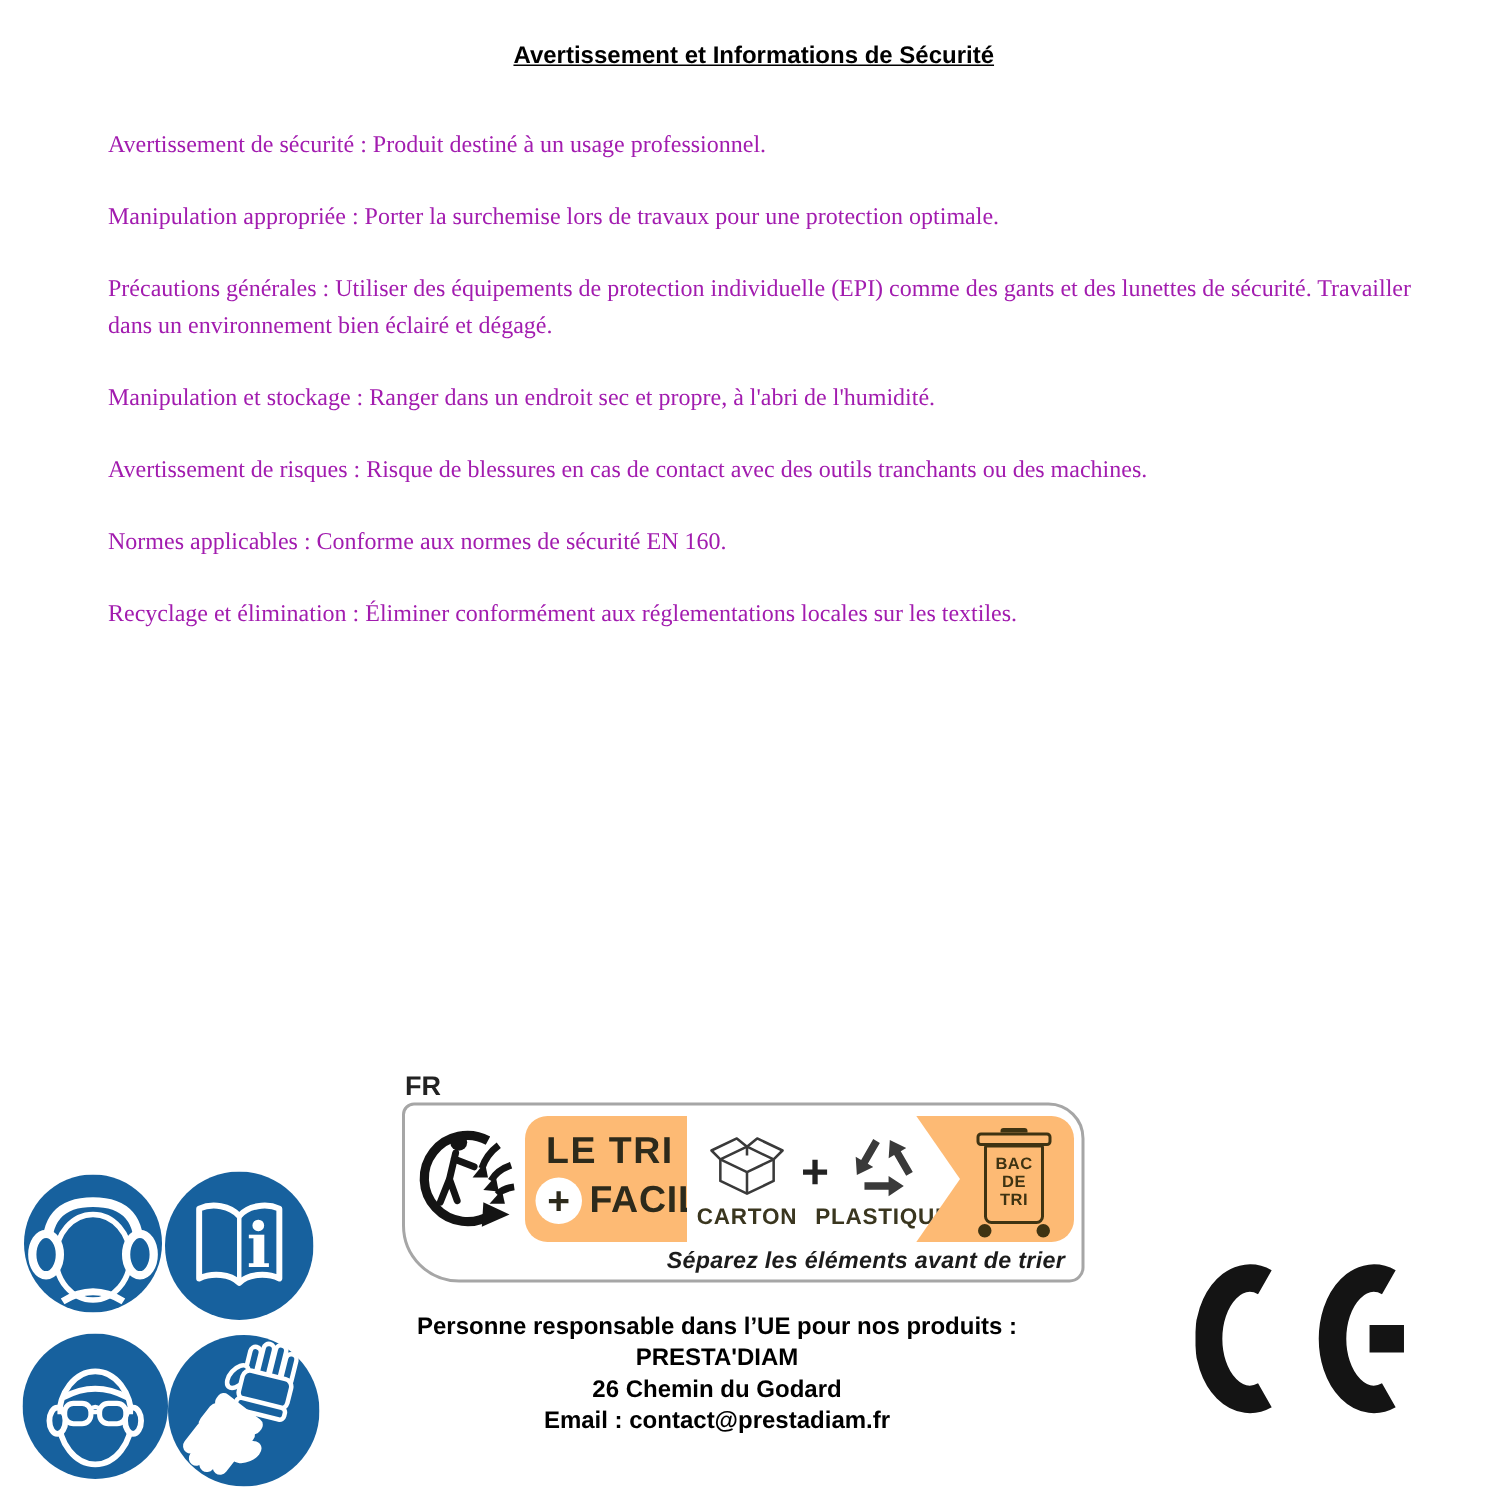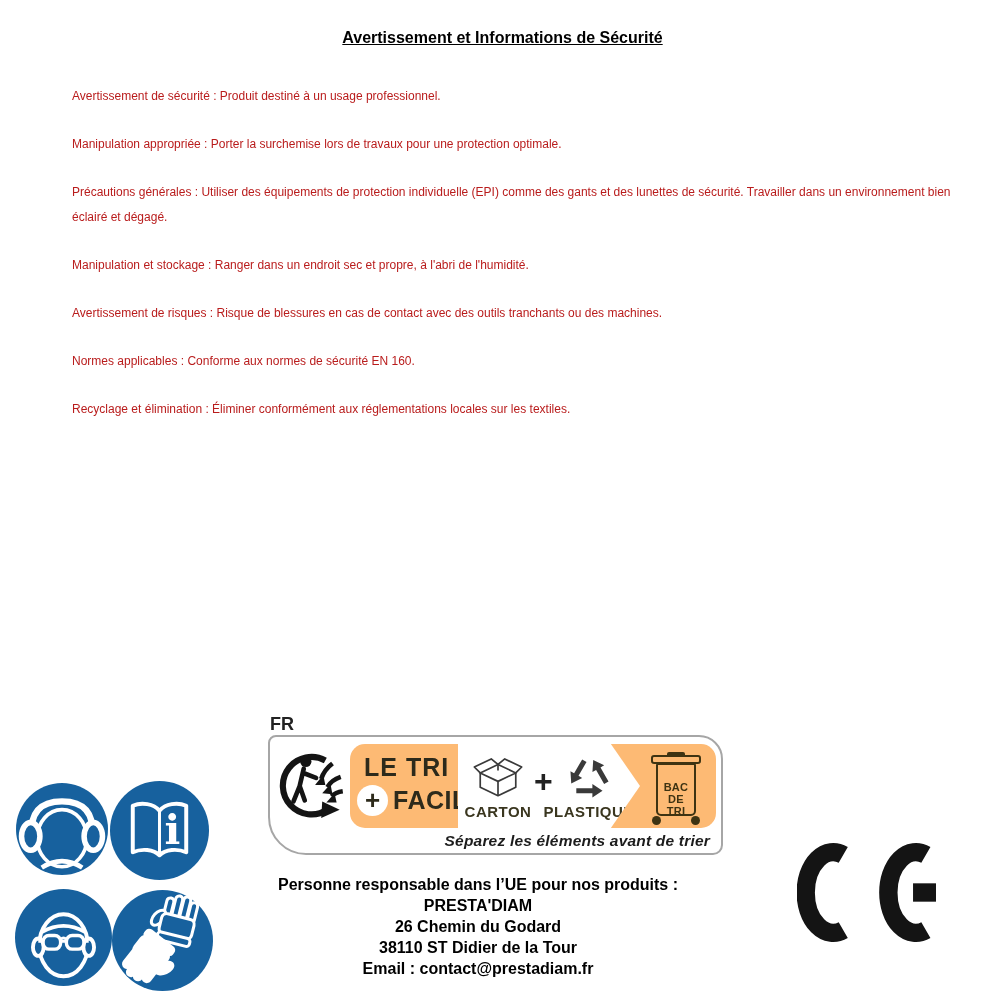--- a/index.html
+++ b/index.html
@@ -10,21 +10,21 @@
   }
   .page { position:absolute; inset:0; background:#fff; }
 
   
   .title {
     position:absolute; top:29px; left:0; width:100%;
     text-align:center; font-size:16px; font-weight:bold; color:#000;text-decoration:underline;
   }
   .body-text {
     position:absolute; top:84px; left:72px; width:900px;
-    font-size:12px; line-height:25px; color:#b91c1c;
+    font-size:16px; line-height:25px; color:#a21caf;font-family:Liberation Serif, serif;
   }
   .body-text p { margin:0 0 23px 0; }
 
   
   .fr-label { position:absolute; left:270px; top:714px; font-size:18px; font-weight:bold; color:#222; }
   .triman-box {
     position:absolute; left:268px; top:735px; width:455px; height:120px;
     background:#fff; border:2px solid #a6a6a6;
     border-radius:8px 24px 10px 38px;
   }
@@ -49,21 +49,21 @@
   }
   .mat { display:flex; flex-direction:column; align-items:center; width:60px; }
   .mat-label { font-size:15px; font-weight:bold; letter-spacing:0.5px; color:#3A361F; margin-top:3px; white-space:nowrap; }
   .mat-plus { font-size:32px; font-weight:bold; color:#222; padding-bottom:14px; }
   .bin { position:absolute; right:12px; top:8px; width:56px; height:70px; }
   .bin-lid { margin:0 auto; width:50px; height:9px; border:2.5px solid #3E3312; border-radius:3px; }
   .bin-handle { margin:0 auto; width:18px; height:3px; background:#3E3312; border-radius:2px 2px 0 0; }
   .bin-body {
     margin:-1px auto 0; width:40px; height:53px; border:2.5px solid #3E3312;
     border-radius:2px 2px 5px 5px; color:#3E3312; font-weight:bold; font-size:11px;
-    line-height:12px; text-align:center; padding-top:16px; letter-spacing:0.3px;
+    line-height:12px; text-align:center; padding-top:5px; letter-spacing:0.3px;
   }
   .bin-wheel { position:absolute; bottom:-3px; width:9px; height:9px; background:#3E3312; border-radius:50%; }
   .bin-wheel.left { left:4px; } .bin-wheel.right { right:4px; }
   .tri-footer {
     position:absolute; right:11px; top:95px; font-style:italic; font-weight:600;
     font-size:15.5px; color:#1c1c1c; letter-spacing:0.2px;
   }
 
   
   .m-icon { position:absolute; }
@@ -215,21 +215,20 @@
       <ellipse cx="-19" cy="-2" rx="5" ry="9" transform="rotate(28 -19 -2)"></ellipse>
       <rect x="-16" y="-8" width="33" height="20" rx="5"></rect>
       <rect x="-16" y="11" width="33" height="8" rx="3"></rect>
     </g>
   </svg>
 
   <div class="contact">
     <div>Personne responsable dans l’UE pour nos produits :</div>
     <div>PRESTA'DIAM</div>
     <div>26 Chemin du Godard</div>
-    <div>38110 ST Didier de la Tour</div>
     <div>Email : contact@prestadiam.fr</div>
   </div>
 
   <svg class="ce-svg" viewBox="0 0 155 110">
     <path d="M50,14 A30,44 0 1 0 50,96" fill="none" stroke="#141414" stroke-width="20"></path>
     <path d="M140,14 A30,44 0 1 0 140,96" fill="none" stroke="#141414" stroke-width="20"></path>
     <path d="M126,55 H151" stroke="#141414" stroke-width="20"></path>
   </svg>
 
 </div>

